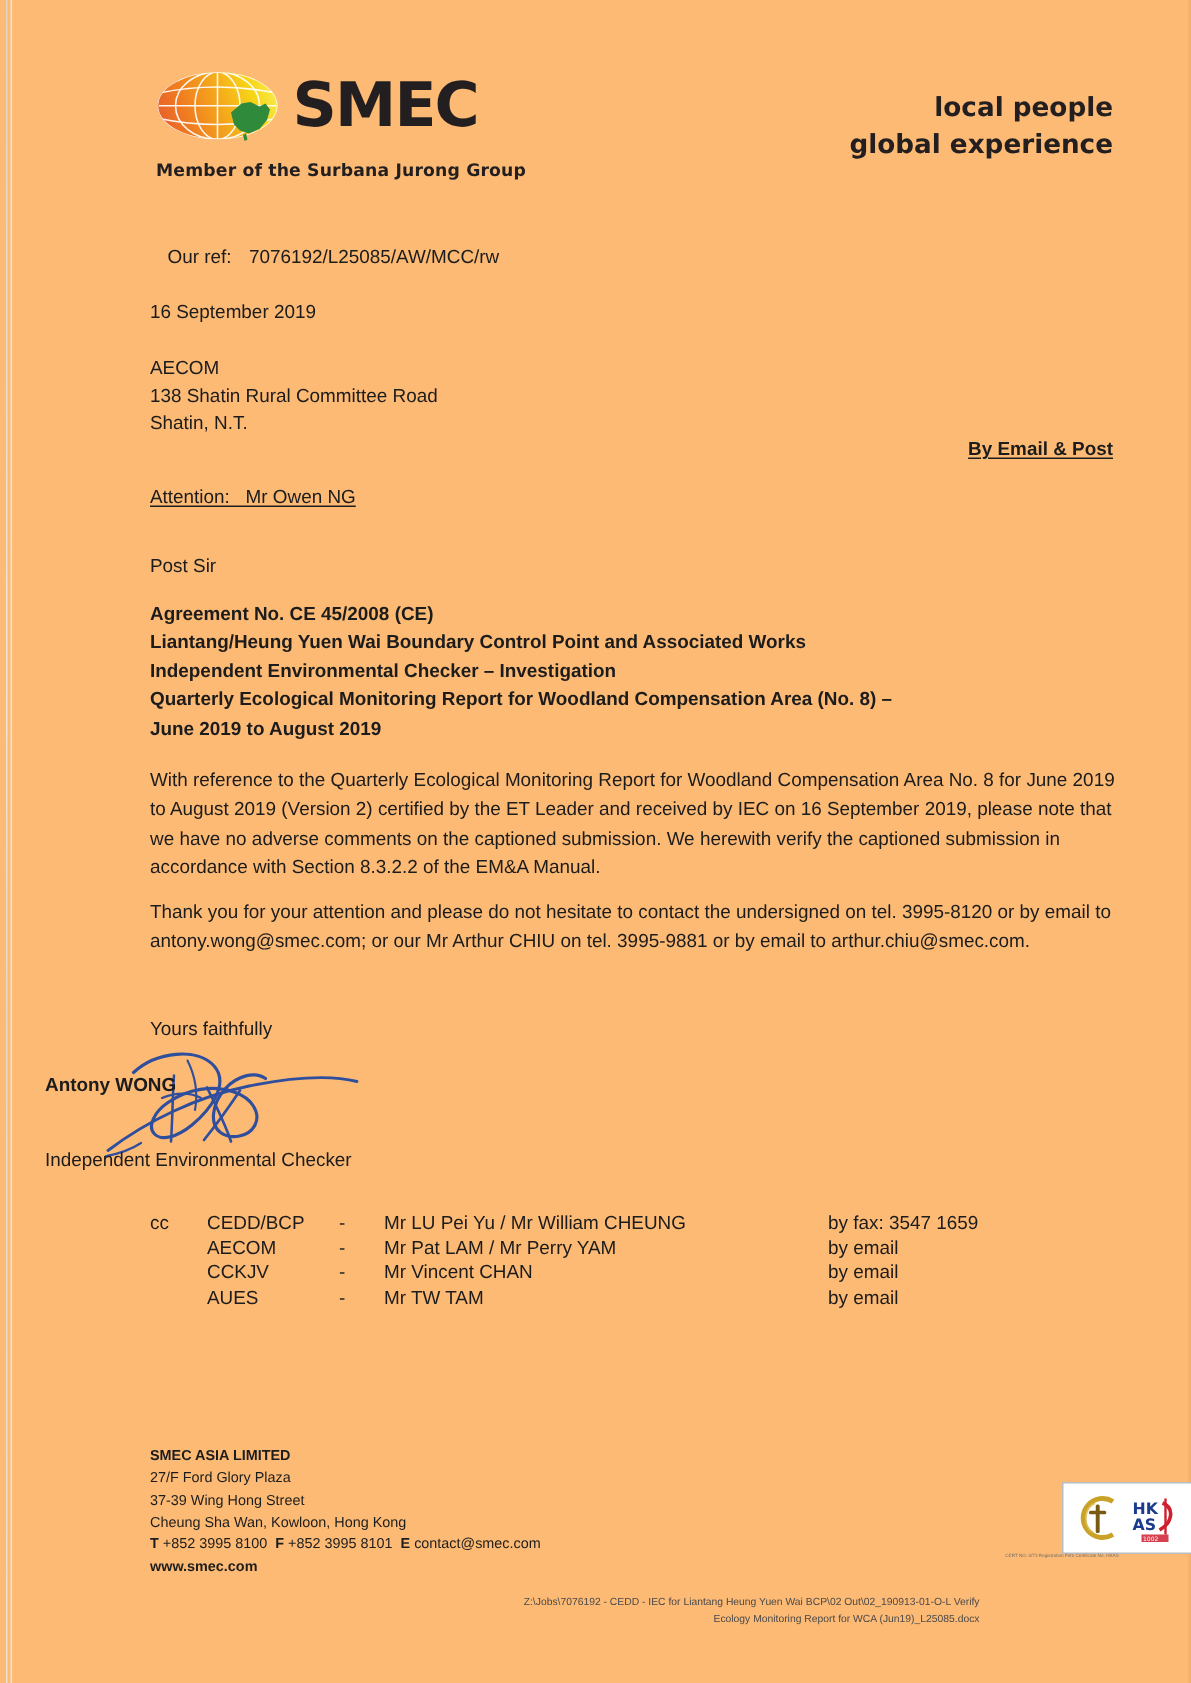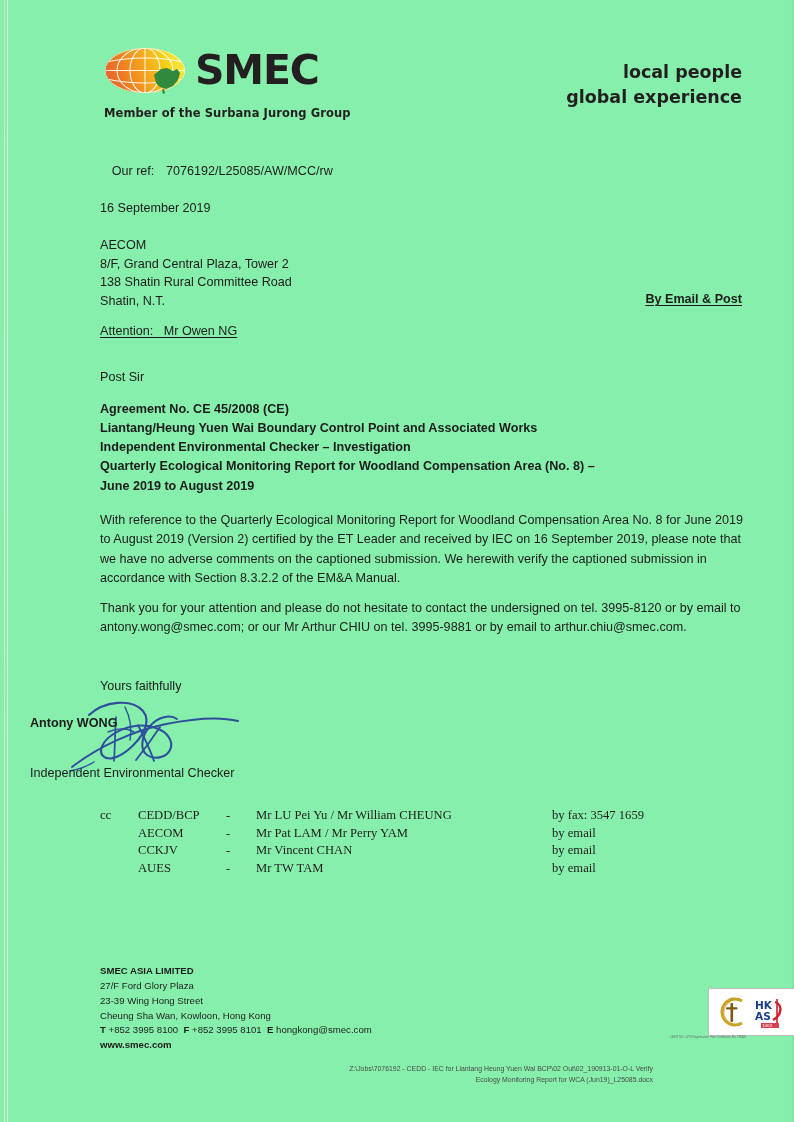--- a/index.html
+++ b/index.html
@@ -7,21 +7,21 @@
     width:794px;height:1122px;
     background:#ffffff;
     font-family:"Liberation Sans", sans-serif;
     color:#1a1a1a;
     position:relative;
     overflow:hidden;
     -webkit-font-smoothing:antialiased;
   }
   .page{
     position:absolute;inset:0;
-    background:#86efac;
+    background:#fdba74;
   }
   
   .scanline-left{
     position:absolute;left:4px;top:0;width:1px;height:1122px;
     background:linear-gradient(to bottom,#d9dad6,#eceded 40%,#dedfdb 60%,#e8e9e6);
     opacity:.85;
   }
   .scanline-left2{
     position:absolute;left:7px;top:0;width:1px;height:1122px;
     background:#f2f2f0;opacity:.7;
@@ -87,21 +87,21 @@
     font-family:"Liberation Sans", sans-serif;color:#1c1c1c;
   }
   .sig-title{
     position:absolute;left:30px;top:766px;font-size:12.6px;
     font-family:"Liberation Sans", sans-serif;color:#1c1c1c;
   }
 
   
   .cc-table{position:absolute;left:100px;top:808px;border-collapse:collapse;}
   .cc-table td{
-    font-family:Liberation Serif, serif;font-size:12.6px;color:#1c1c1c;
+    font-family:Liberation Sans, sans-serif;font-size:12.6px;color:#1c1c1c;
     padding:0 0 2.5px 0;vertical-align:top;white-space:nowrap;margin-top:40px;
   }
   .c-cc{width:38px;}
   .c-org{width:88px;}
   .c-dash{width:30px;}
   .c-name{width:296px;}
   .c-mode{width:auto;}
 
   
   .footer{position:absolute;left:0;top:955px;width:685px;height:167px;}
@@ -182,21 +182,20 @@
 
     <div class="ref-row txt">
       <span class="ref-label">Our ref:</span>
       <span>7076192/L25085/AW/MCC/rw</span>
     </div>
 
     <div class="date-row txt">16 September 2019</div>
 
     <div class="addr txt">
       <div>AECOM</div>
-      <div>8/F, Grand Central Plaza, Tower 2</div>
       <div>138 Shatin Rural Committee Road</div>
       <div>Shatin, N.T.</div>
     </div>
 
     <div class="by-email txt">By Email &amp; Post</div>
 
     <div class="attention txt">Attention:   Mr Owen NG</div>
 
     <div class="salutation txt">Post Sir</div>
 
@@ -262,24 +261,24 @@
         </tr>
       </tbody>
     </table>
   </div>
 
   <div class="footer">
 
     <div class="foot-addr">
       <div class="b">SMEC ASIA LIMITED</div>
       <div>27/F Ford Glory Plaza</div>
-      <div>23-39 Wing Hong Street</div>
+      <div>37-39 Wing Hong Street</div>
       <div>Cheung Sha Wan, Kowloon, Hong Kong</div>
       <div>
-        <span class="b">T</span><span>&nbsp;</span><span>+852 3995 8100</span><span>&nbsp;&nbsp;</span><span class="b">F</span><span>&nbsp;</span><span>+852 3995 8101</span><span>&nbsp;&nbsp;</span><span class="b">E</span><span>&nbsp;</span><span>hongkong@smec.com</span>
+        <span class="b">T</span><span>&nbsp;</span><span>+852 3995 8100</span><span>&nbsp;&nbsp;</span><span class="b">F</span><span>&nbsp;</span><span>+852 3995 8101</span><span>&nbsp;&nbsp;</span><span class="b">E</span><span>&nbsp;</span><span>contact@smec.com</span>
       </div>
       <div class="b">www.smec.com</div>
     </div>
 
     <div class="cert-box">
       <svg width="86" height="38" viewBox="0 0 86 38" xmlns="http://www.w3.org/2000/svg">
 
         <path d="M33 8 A13 13 0 1 0 33 30" fill="none" stroke="#c9a227" stroke-width="3.2"></path>
         <path d="M21 9 C14 12 12 24 20 29" fill="none" stroke="#d8b64a" stroke-width="1.4" opacity=".8"></path>
         <g fill="#7a5a12">

